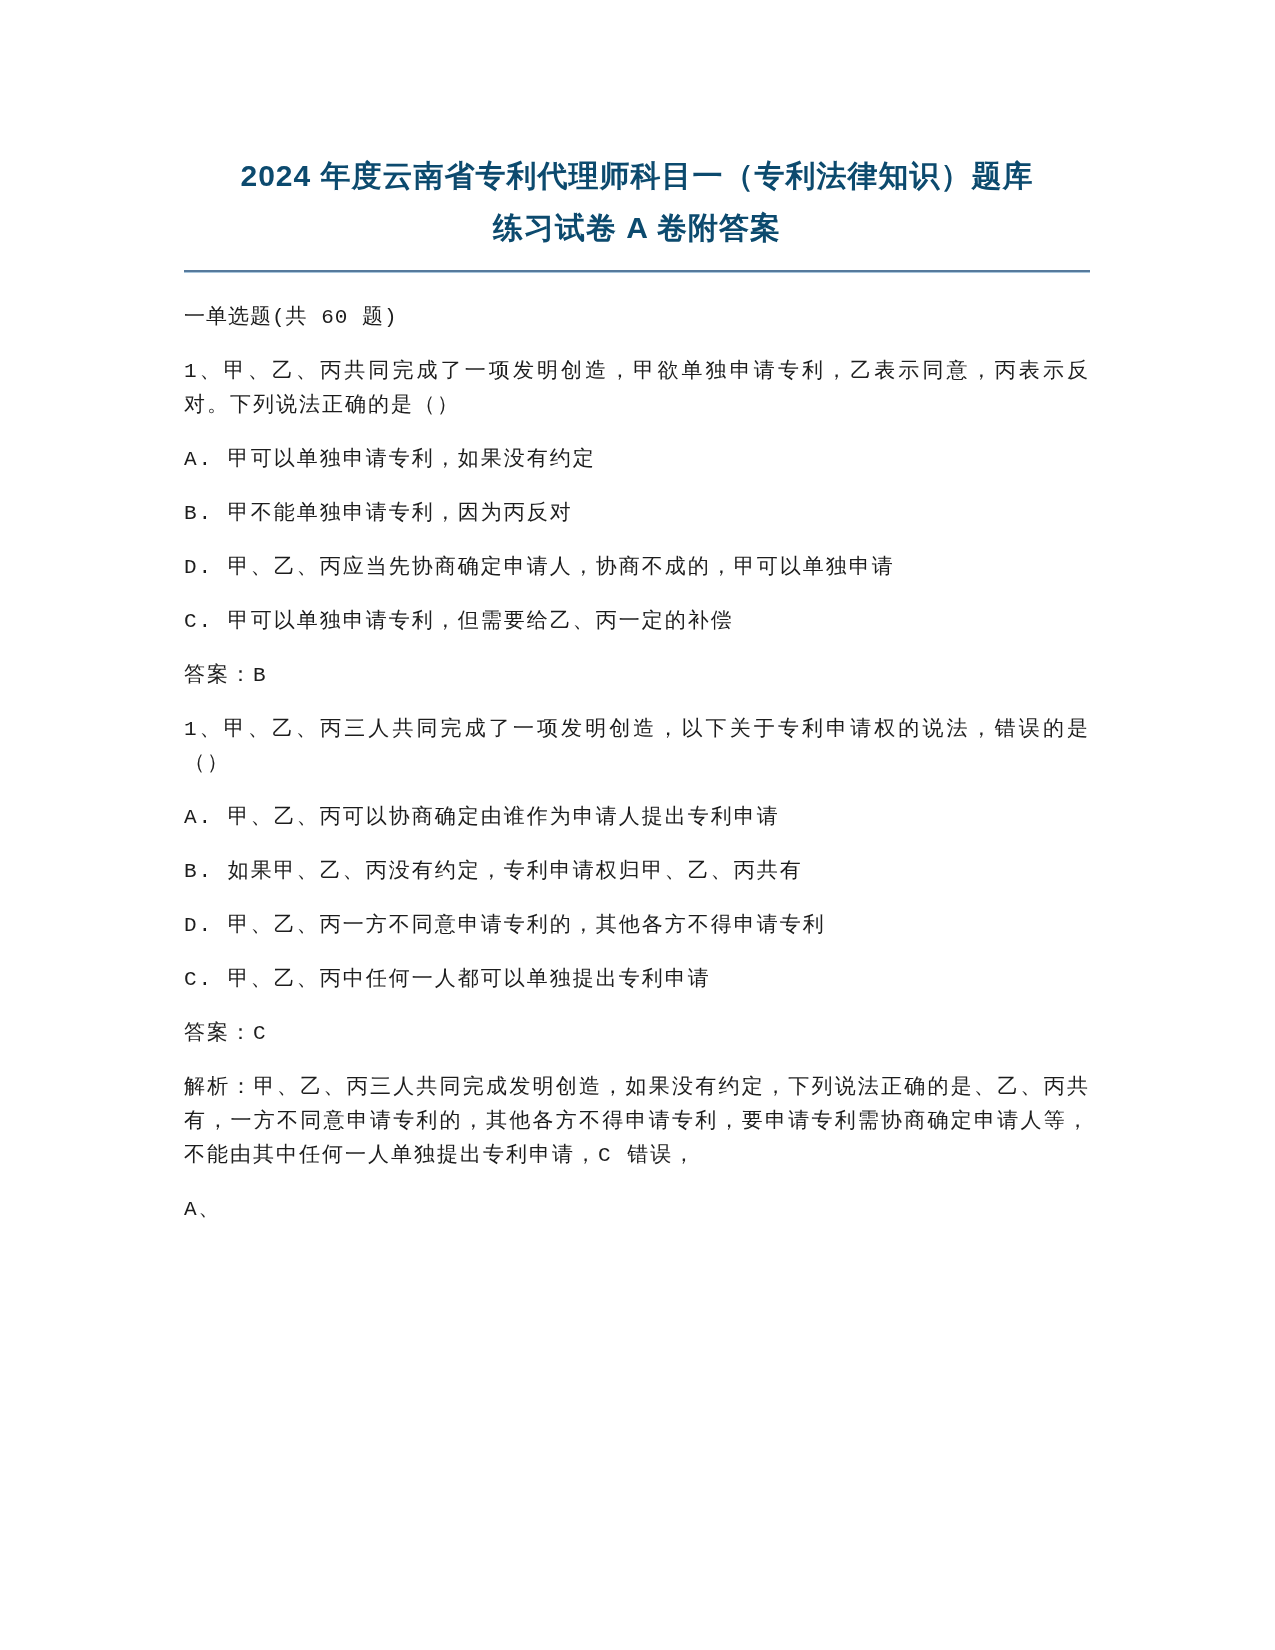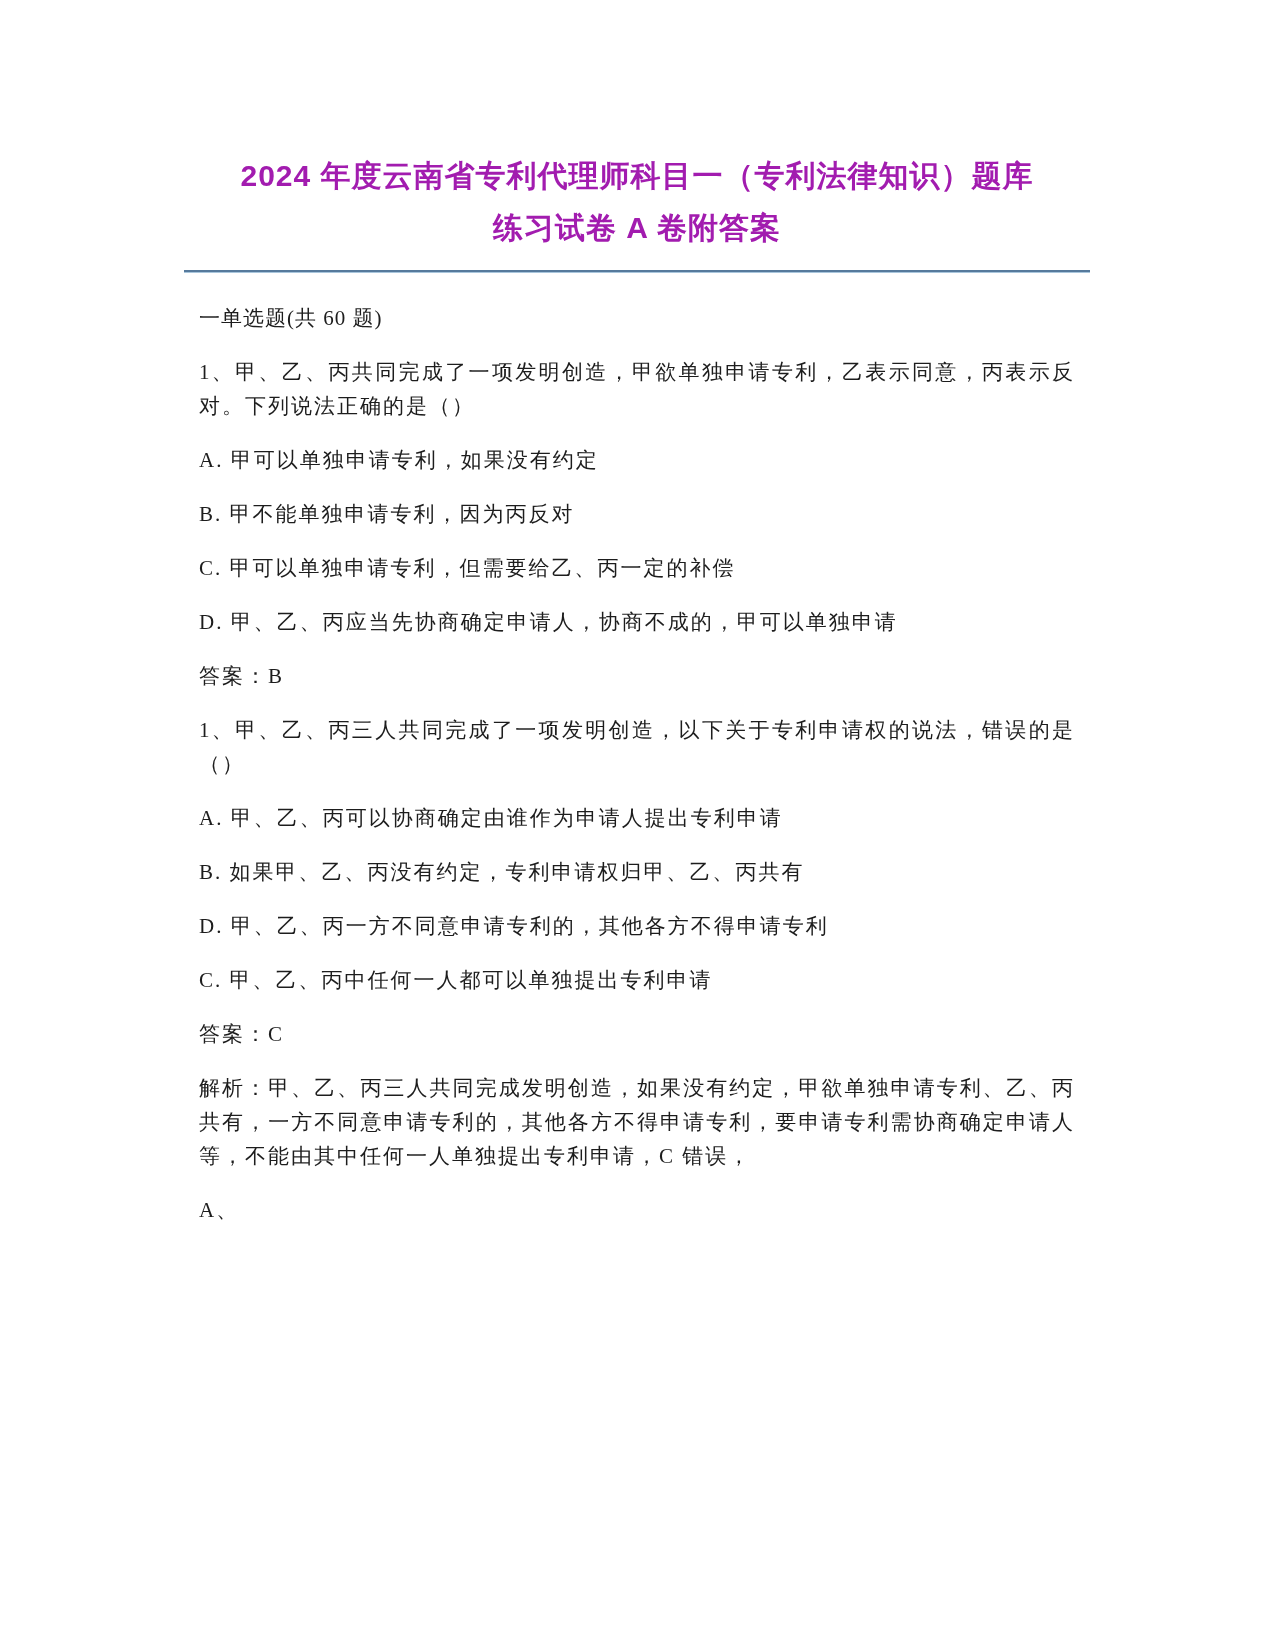--- a/index.html
+++ b/index.html
@@ -17,37 +17,38 @@
     padding-top: 150px;
   }
   .doc-title {
     margin: 0;
     text-align: center;
     font-family: "Liberation Sans", "DejaVu Sans", sans-serif;
     font-weight: bold;
     font-size: 30px;
     line-height: 52px;
     letter-spacing: 1px;
-    color: #a21caf;
+    color: #0c4a6e;
   }
   .title-line { display: block; }
   .title-rule {
     margin-top: 16px;
     margin-bottom: 28px;
     height: 1px;
     background: #a9c6dc;
     border-top: 2px solid #567a9c;
   }
   p {
-    margin: 20px 15px;
+    margin: 20px 0;
     font-size: 21px;
     line-height: 34px;
     letter-spacing: 2px;
     text-align: justify;
     text-justify: inter-ideograph;
+    font-family: Liberation Mono, monospace;
   }
   .section-heading { letter-spacing: 1px; }
 </style>
 </head>
 <body>
 
 <div class="page">
 
   <header>
     <h1 class="doc-title">
@@ -58,31 +59,31 @@
   </header>
 
   <main>
 
     <p class="section-heading">一单选题(共 60 题)</p>
 
     <section>
       <p>1、甲、乙、丙共同完成了一项发明创造，甲欲单独申请专利，乙表示同意，丙表示反对。下列说法正确的是（）</p>
       <p>A. 甲可以单独申请专利，如果没有约定</p>
       <p>B. 甲不能单独申请专利，因为丙反对</p>
+      <p>D. 甲、乙、丙应当先协商确定申请人，协商不成的，甲可以单独申请</p>
       <p>C. 甲可以单独申请专利，但需要给乙、丙一定的补偿</p>
-      <p>D. 甲、乙、丙应当先协商确定申请人，协商不成的，甲可以单独申请</p>
       <p>答案：B</p>
     </section>
 
     <section>
       <p>1、甲、乙、丙三人共同完成了一项发明创造，以下关于专利申请权的说法，错误的是（）</p>
       <p>A. 甲、乙、丙可以协商确定由谁作为申请人提出专利申请</p>
       <p>B. 如果甲、乙、丙没有约定，专利申请权归甲、乙、丙共有</p>
       <p>D. 甲、乙、丙一方不同意申请专利的，其他各方不得申请专利</p>
       <p>C. 甲、乙、丙中任何一人都可以单独提出专利申请</p>
       <p>答案：C</p>
-      <p>解析：甲、乙、丙三人共同完成发明创造，如果没有约定，甲欲单独申请专利、乙、丙共有，一方不同意申请专利的，其他各方不得申请专利，要申请专利需协商确定申请人等，不能由其中任何一人单独提出专利申请，C 错误，</p>
+      <p>解析：甲、乙、丙三人共同完成发明创造，如果没有约定，下列说法正确的是、乙、丙共有，一方不同意申请专利的，其他各方不得申请专利，要申请专利需协商确定申请人等，不能由其中任何一人单独提出专利申请，C 错误，</p>
     </section>
 
     <p>A、</p>
 
   </main>
 </div>
 
 </body></html>

